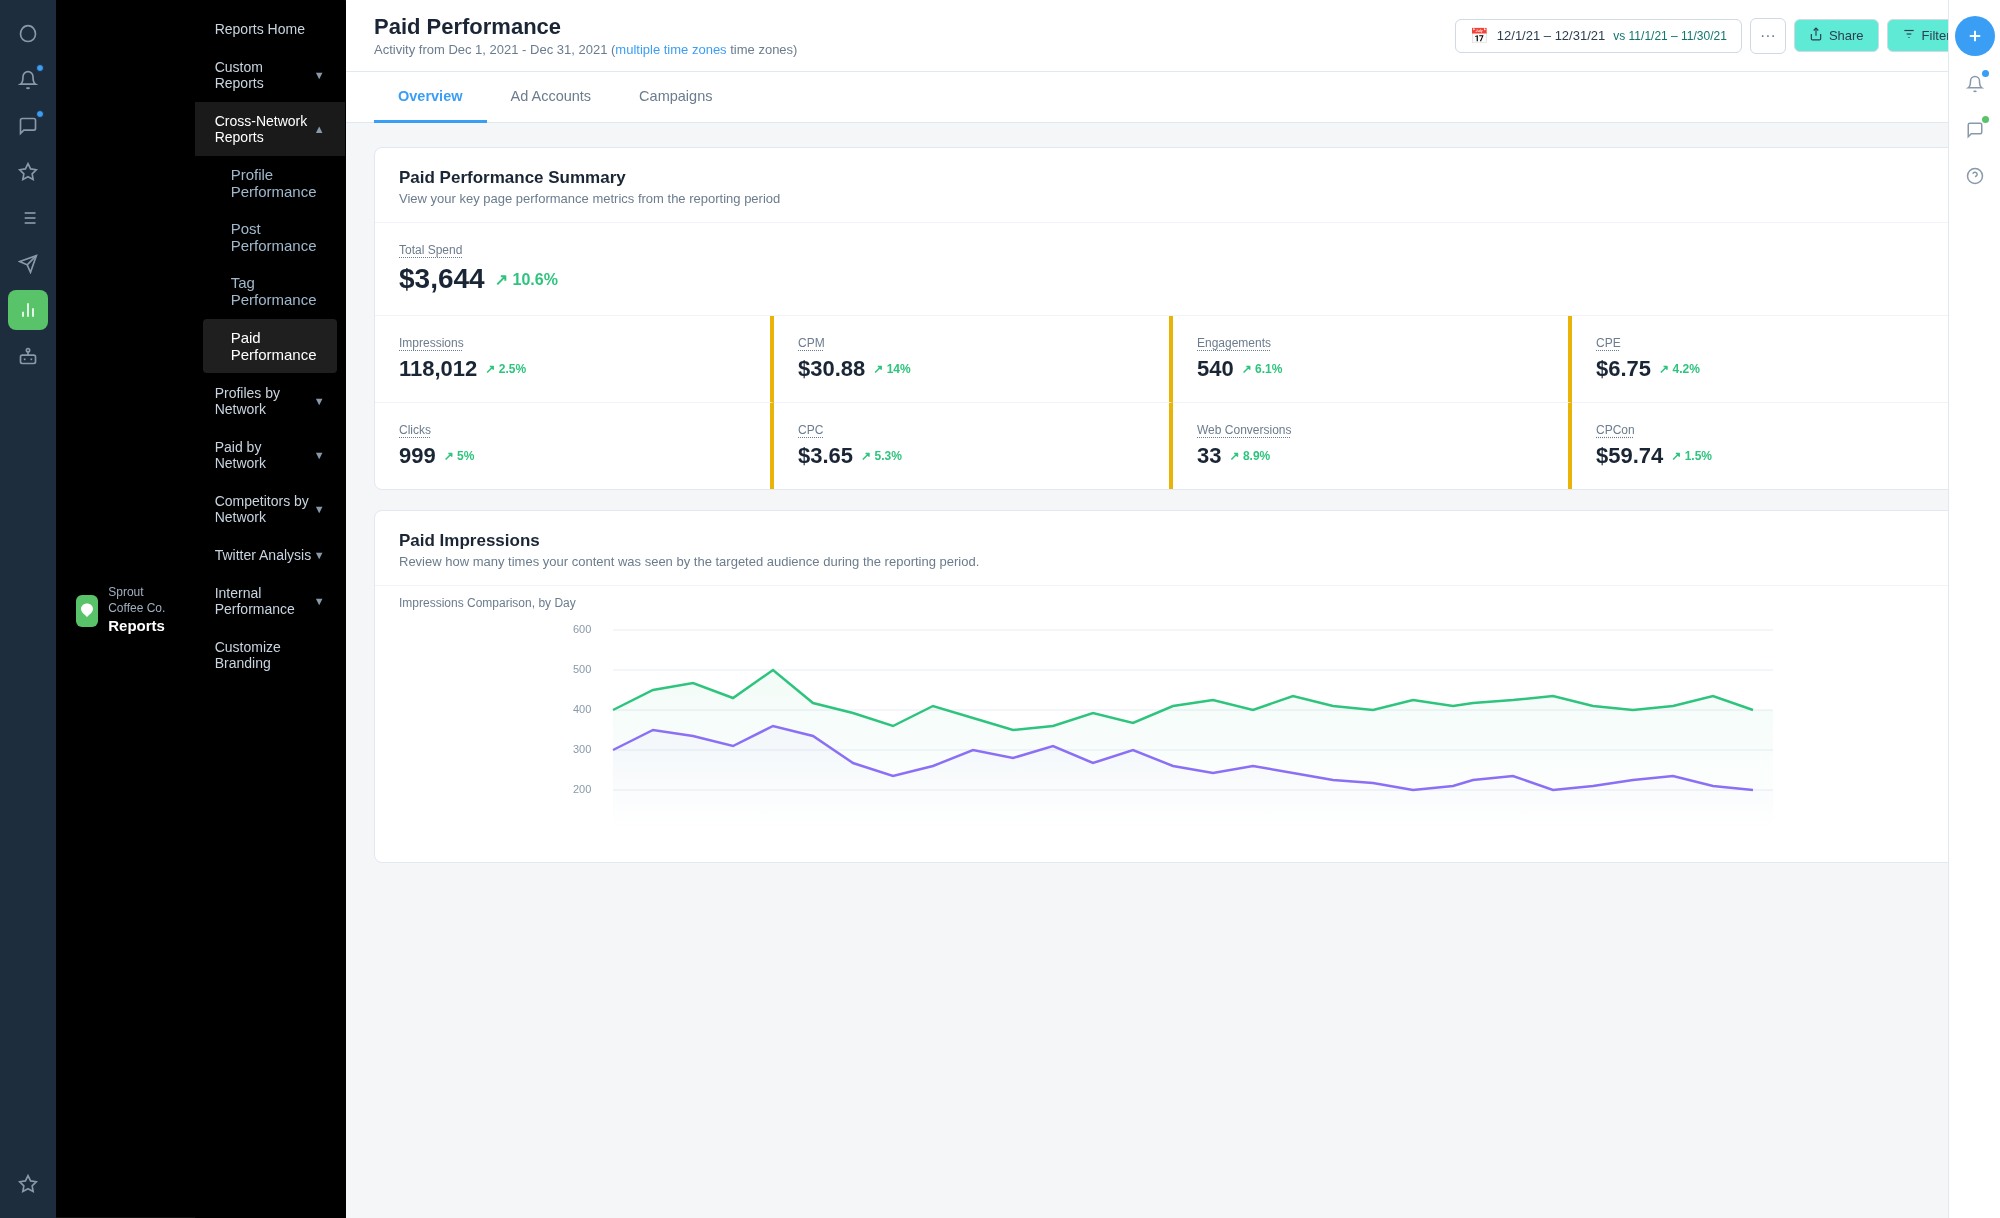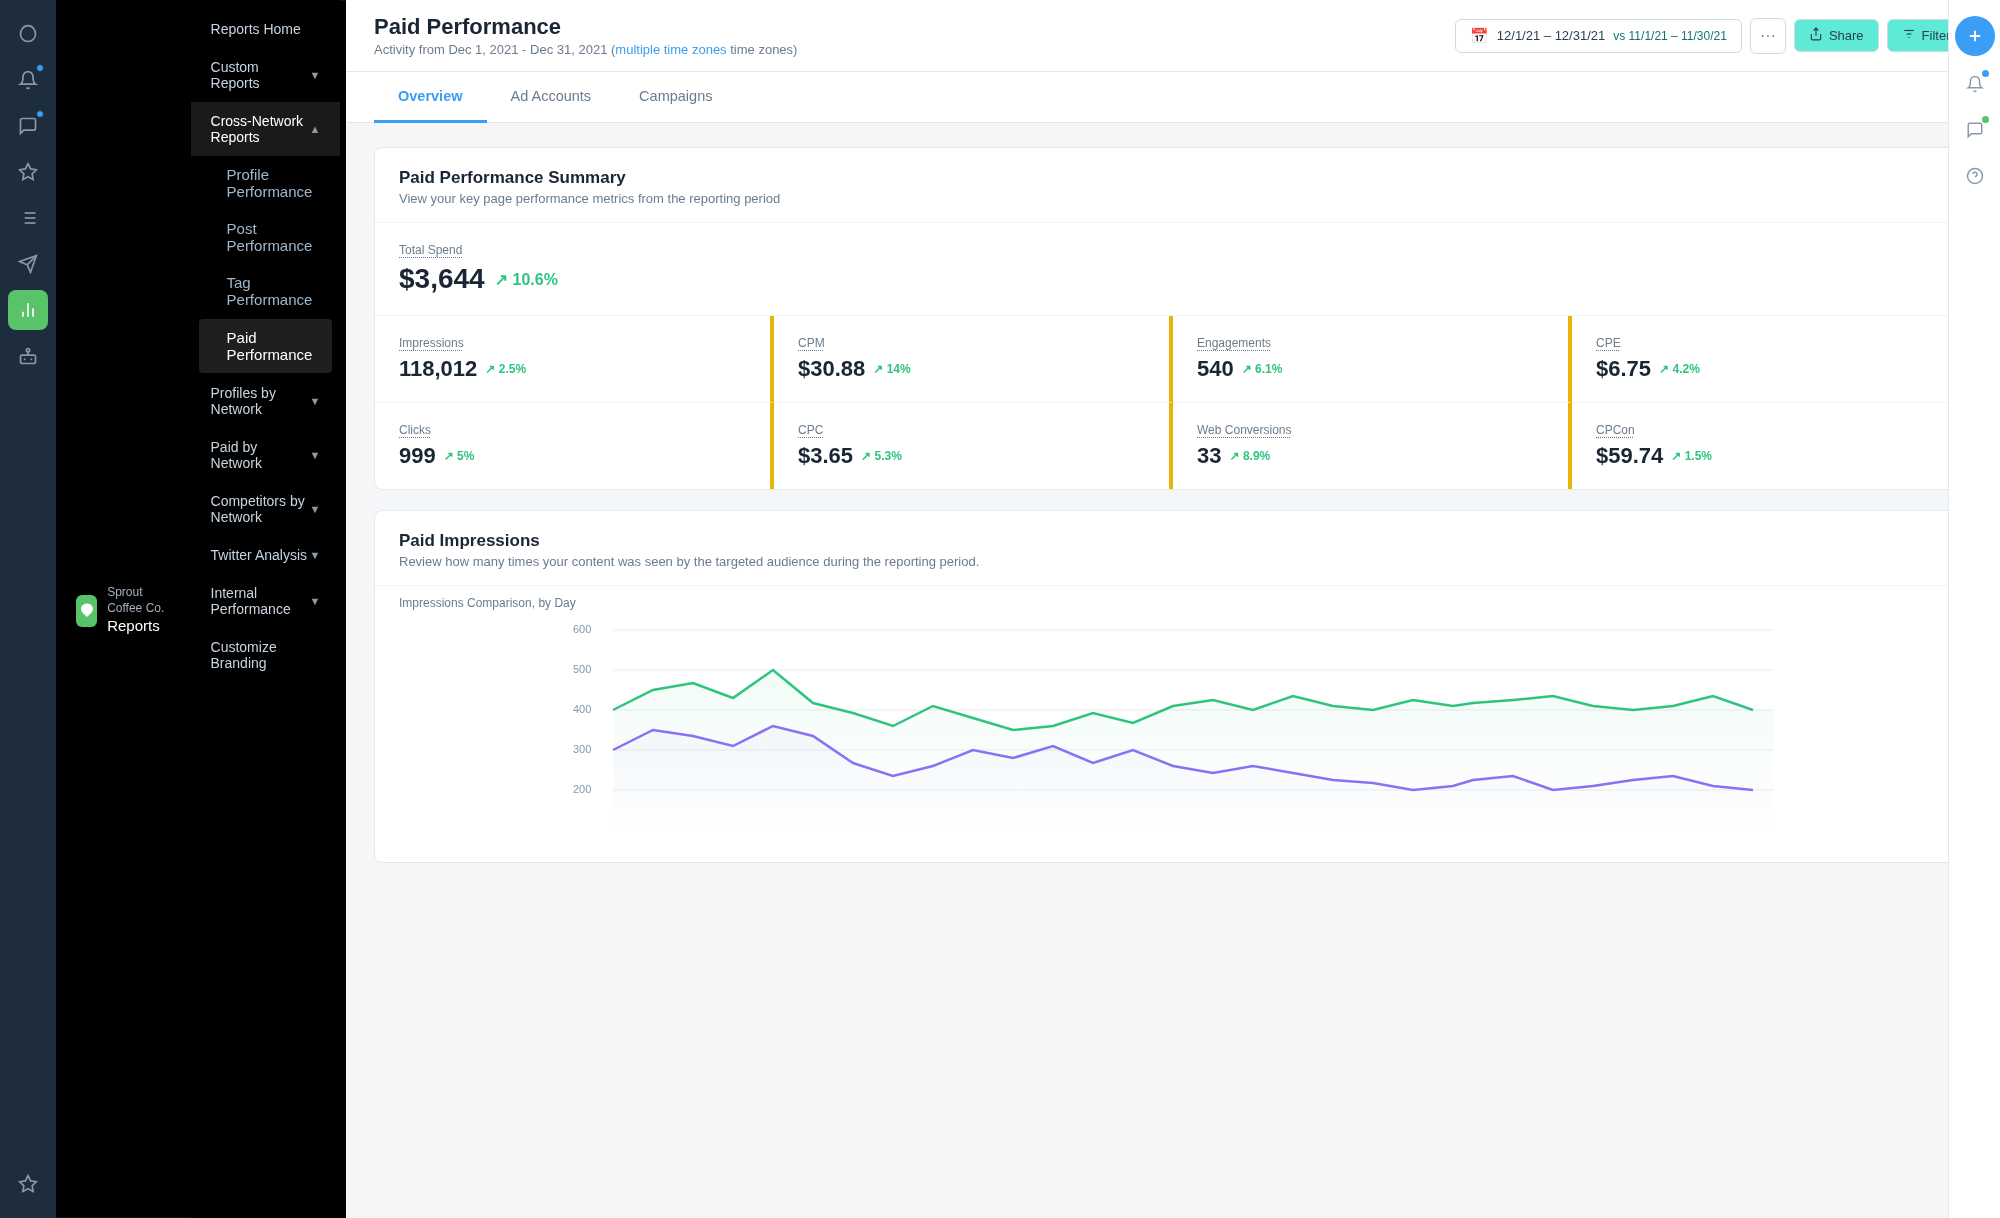--- a/index.html
+++ b/index.html
@@ -25,21 +25,21 @@
       border-bottom: 1px solid rgba(255,255,255,0.08);
     }
     .brand-logo {
       width: 32px; height: 32px;
       background: #59c36a;
       border-radius: 6px;
       display: flex; align-items: center; justify-content: center;
       color: #fff; font-size: 18px;
     }
     .brand-text { font-size: 12px; color: #a0b0c0; line-height: 1.3; }
-    .brand-text strong { display: block; font-size: 15px; color: #fff; font-weight: 400; }
+    .brand-text strong { display: block; font-size: 15px; color: #fff; font-weight: 700; }
 
     .sidebar-nav { flex: 1; padding: 10px 0; }
 
     .nav-item {
       display: flex; align-items: center;
       padding: 11px 20px;
       cursor: pointer;
       color: #c8d4df;
       font-size: 14px;
       font-weight: 500;

